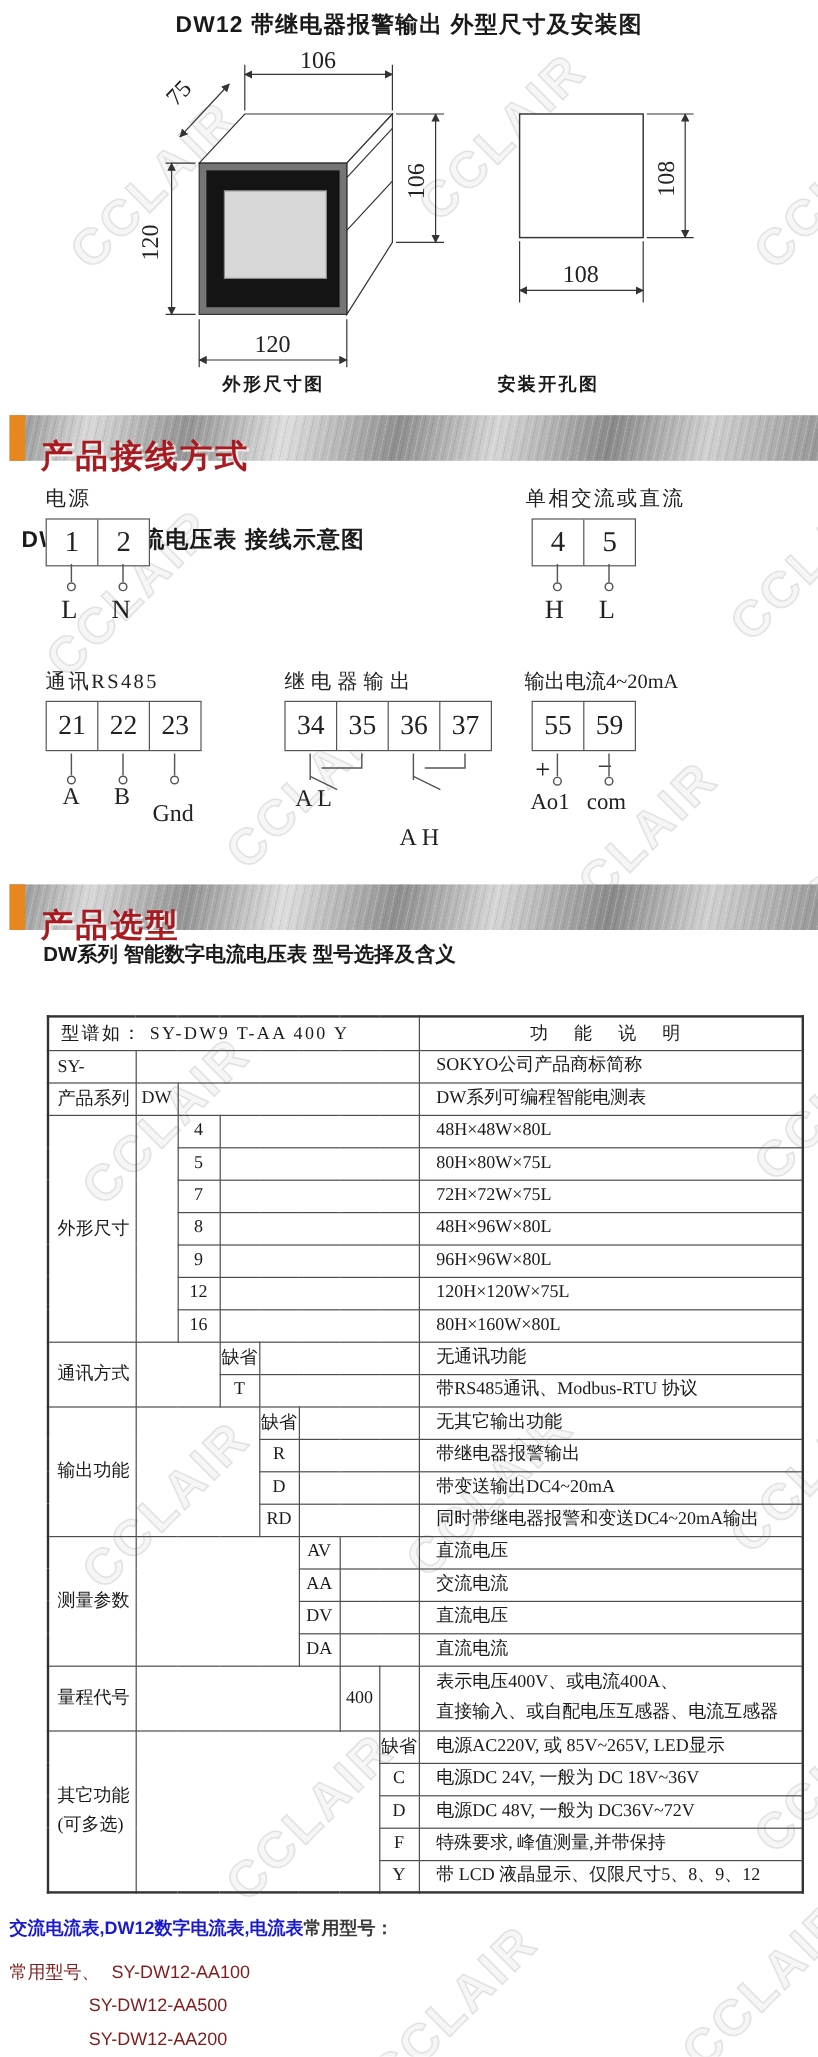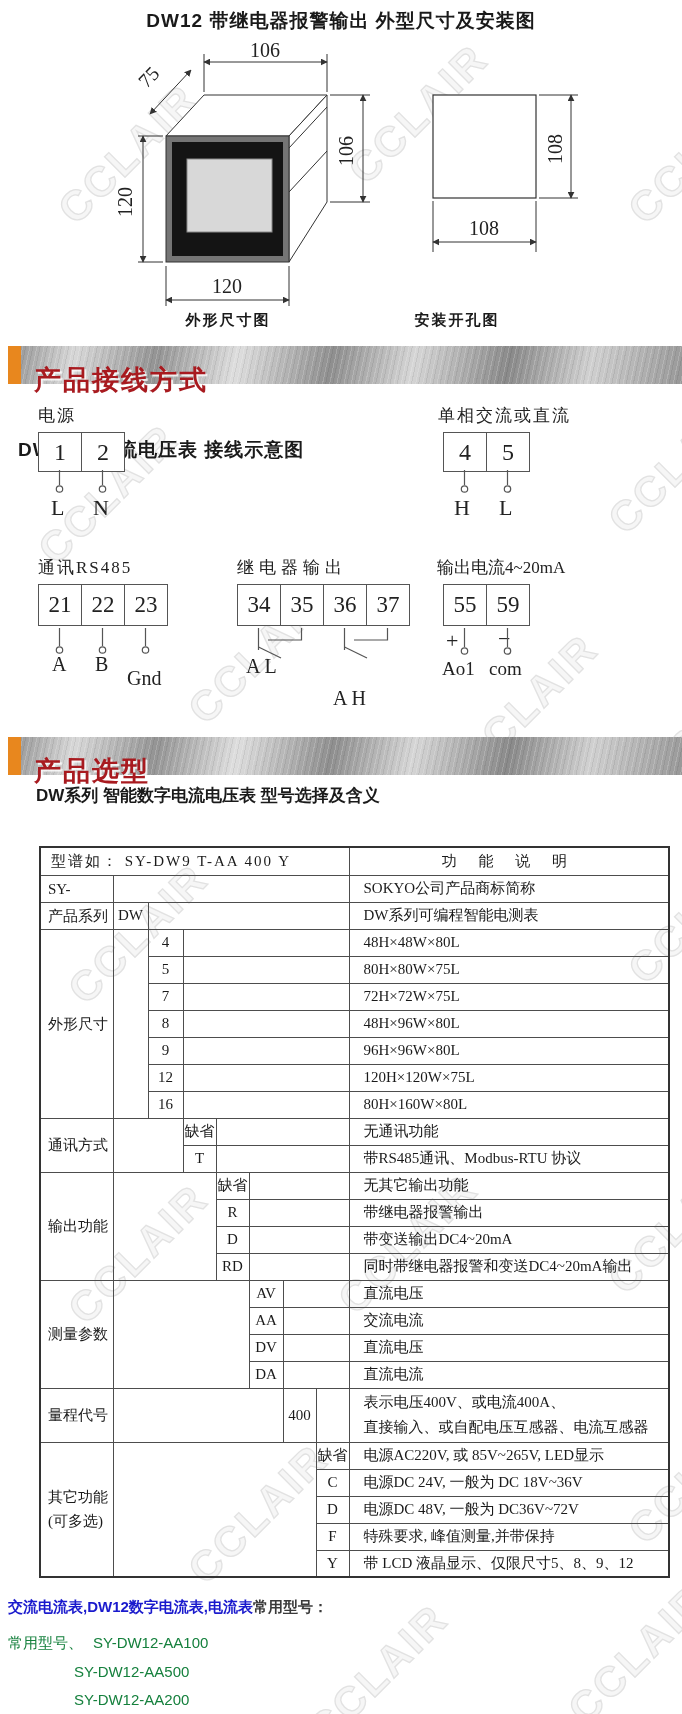--- a/index.html
+++ b/index.html
@@ -55,21 +55,21 @@
   #sel-table .mh{padding-left:10px;letter-spacing:2px;}
   #sel-table .dh{text-align:center;letter-spacing:9px;}
   #sel-table .lbl{padding-left:7px;line-height:1.6;}
   #sel-table .code{text-align:center;}
   #sel-table .desc{padding-left:14px;line-height:1.7;}
   
   .f-line{position:absolute;font-size:15px;white-space:nowrap;}
   .f1{left:8px;top:1598px;font-weight:bold;}
   .f1 .blue{color:#1a1acd;}
   .f1 .rest{color:#3a3a3a;}
-  .gray{color:#15803d;}
+  .gray{color:#7f1d1d;}
   .f2{left:8px;top:1634px;}
   .f2 .model{margin-left:10px;}
   .f3{left:74px;top:1663px;}
   .f4{left:74px;top:1691px;}
   svg text{font-family:"Liberation Serif","DejaVu Serif",serif;fill:#222;}
 </style>
 </head>
 <body>
 
 <div class="page">

